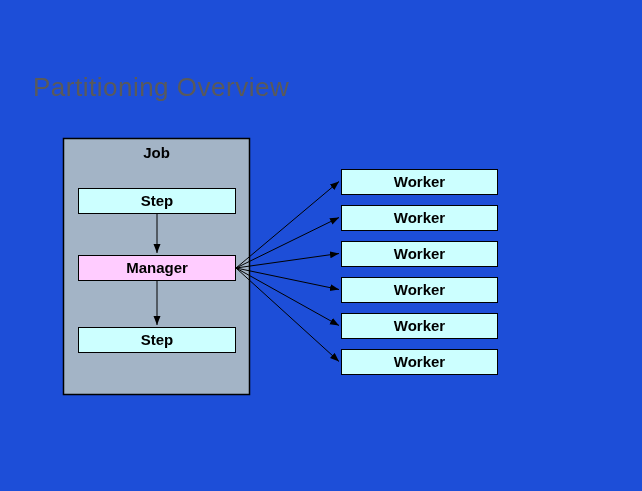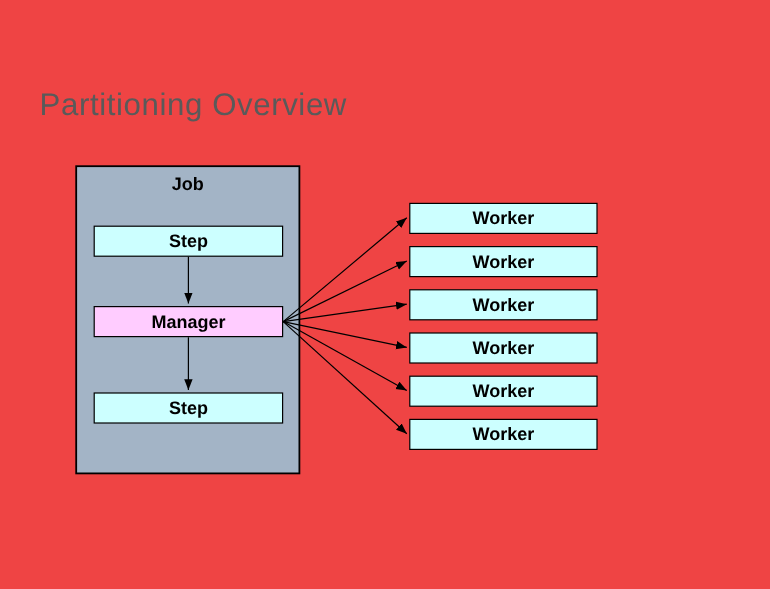--- a/index.html
+++ b/index.html
@@ -4,21 +4,21 @@
 <style>
   html, body {
     margin: 0;
     padding: 0;
     background: #ffffff;
   }
   .slide {
     position: relative;
     width: 642px;
     height: 491px;
-    background: #ef4444;
+    background: #1d4ed8;
     overflow: hidden;
     font-family: "Liberation Sans", sans-serif;
   }
   svg text {
     font-family: "Liberation Sans", sans-serif;
   }
   .title-text {
     font-size: 26px;
     font-weight: 400;
     letter-spacing: 0.5px;

